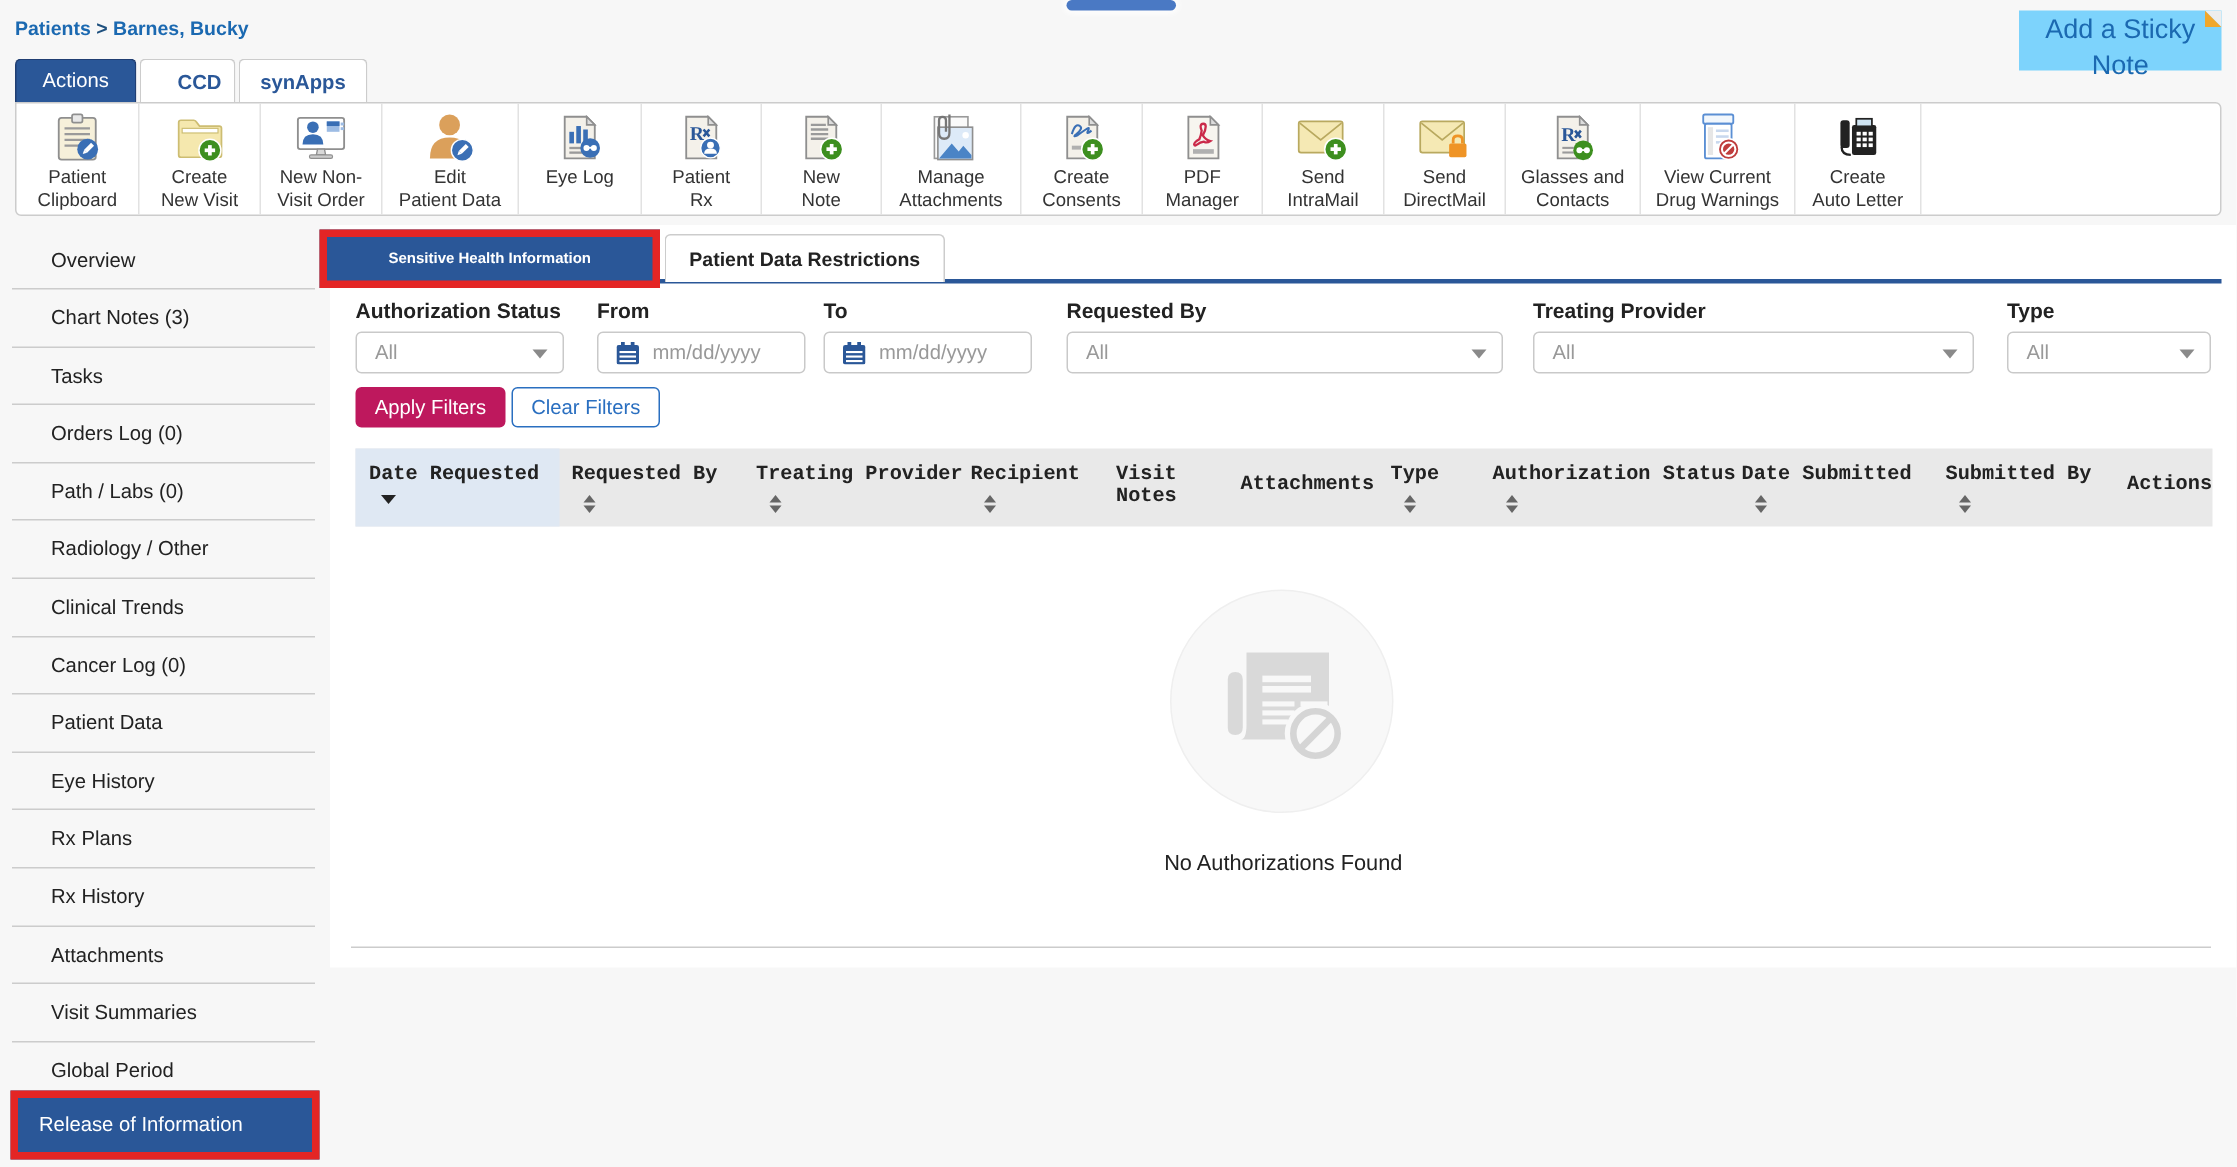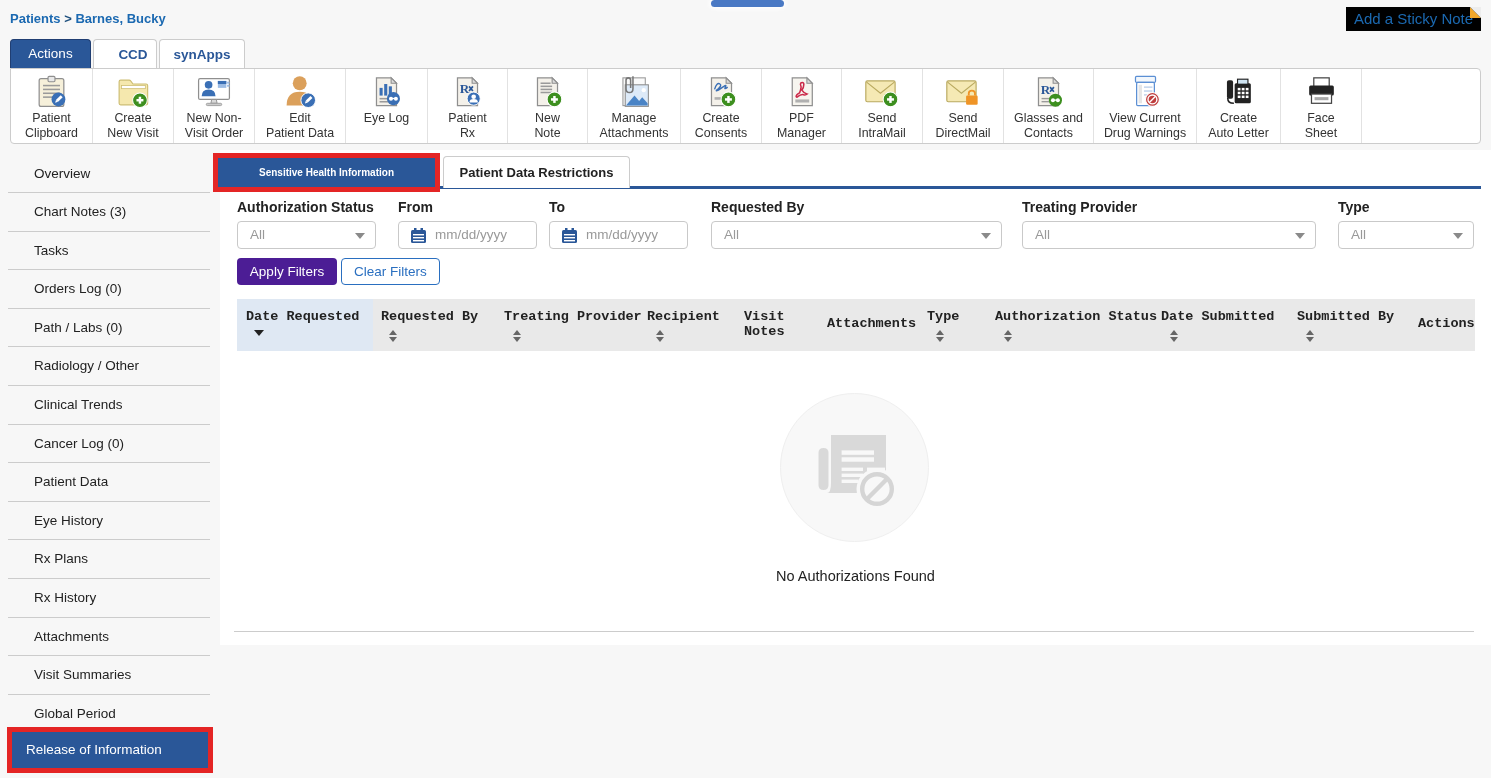--- a/index.html
+++ b/index.html
@@ -4,21 +4,21 @@
 <style>
 * { margin:0; padding:0; box-sizing:border-box; }
 html,body { width:1491px; height:778px; font-family:"Liberation Sans", sans-serif; background:#f7f7f7; overflow:hidden; }
 .abs { position:absolute; }
 #page { position:relative; width:1491px; height:778px; }
 
 
 #toppill { left:711px; top:0; width:73px; height:7px; background:#4a79c4; border-radius:5px; box-shadow:0 0 4px 2px rgba(255,255,255,0.9); }
 #crumb { left:10px; top:11px; font-size:13px; font-weight:bold; color:#1b69b1; }
 #crumb .sep { color:#1e507e; }
-#sticky { left:1346px; top:7px; width:135px; height:24px; background:#000000; color:#1b69b1; font-size:15px; line-height:24px; text-align:center; }
+#sticky { left:1346px; top:7px; width:135px; height:40px; background:#7dd3fc; color:#1b69b1; font-size:18px; line-height:24px; text-align:center; }
 
 
 .ttab { top:38.5px; height:29.5px; line-height:29.5px; text-align:center; font-size:13.5px; border-radius:4px 4px 0 0; }
 #tab-actions { left:10px; width:81px; background:#2a5798; color:#fff; border:1px solid #203e72; border-bottom:none; line-height:28px; }
 #tab-ccd { left:93px; width:64px; background:#fff; border:1px solid #ccc; border-bottom:none; color:#2a5798; font-weight:bold;padding-left:16px; }
 #tab-syn { left:159px; width:86px; background:#fff; border:1px solid #ccc; border-bottom:none; color:#2a5798; font-weight:bold; }
 
 
 #toolbar { left:10px; top:68px; width:1471px; height:76px; background:#fff; border:1px solid #ccc; border-radius:0 4px 4px 4px; display:flex; }
 .tcell { border-right:1px solid #e2e2e2; text-align:center; padding-top:6px; }
@@ -38,21 +38,21 @@
 #mtab-red .t { color:#fff; font-size:10px; font-weight:bold; text-align:center; line-height:29px; }
 #mtab2 { position:absolute; left:223px; top:6px; width:187px; height:32px; background:#fff; border:1px solid #ccc; border-bottom:none; border-radius:4px 4px 0 0; color:#222; font-size:13px; font-weight:bold; text-align:center; line-height:32px; }
 #mline { position:absolute; left:0; top:36px; width:1261px; height:2.5px; background:#2a5798; }
 
 .flabel { position:absolute; font-size:14px; font-weight:bold; color:#222; }
 .finput { position:absolute; height:28px; background:#fff; border:1px solid #c9c9c9; border-radius:4px; font-size:13.5px; color:#999; line-height:26px; }
 .finput .ph { padding-left:12px; }
 .caret { position:absolute; right:10px; top:11px; width:0; height:0; border-left:5px solid transparent; border-right:5px solid transparent; border-top:6px solid #8a8a8a; }
 .calic { position:absolute; left:12px; top:6px; }
 
-#btn-apply { position:absolute; left:17px; top:108px; width:100px; height:27px; background:#4c1d95; color:#fff; font-size:13.5px; text-align:center; line-height:27px; border-radius:4px; }
+#btn-apply { position:absolute; left:17px; top:108px; width:100px; height:27px; background:#be185d; color:#fff; font-size:13.5px; text-align:center; line-height:27px; border-radius:4px; }
 #btn-clear { position:absolute; left:121px; top:108px; width:99px; height:27px; background:#fff; color:#2a6fc0; border:1px solid #2a6fc0; font-size:13.5px; text-align:center; line-height:25px; border-radius:4px; }
 
 
 #thead { position:absolute; left:17px; top:149px; width:1238px; height:52px; background:#e9e9e9; }
 #thead .c1 { position:absolute; left:0; top:0; width:136px; height:52px; background:#dfe8f3; }
 .th { position:absolute; font-size:13.5px; font-weight:bold; color:#222; top:10px;font-family:Liberation Mono, monospace; }
 .sort { position:absolute; top:31px; width:9px; }
 .sort .up { width:0;height:0;border-left:4.5px solid transparent;border-right:4.5px solid transparent;border-bottom:5.5px solid #666; margin-bottom:2px;}
 .sort .dn { width:0;height:0;border-left:4.5px solid transparent;border-right:4.5px solid transparent;border-top:5.5px solid #666;}
 .sort .dnb { width:0;height:0;border-left:5px solid transparent;border-right:5px solid transparent;border-top:6px solid #222;}
@@ -297,31 +297,20 @@
         <rect x="23" y="23" width="3.6" height="3.2"></rect>
               <rect x="28.2" y="23" width="3.6" height="3.2"></rect>
               <rect x="33.4" y="23" width="3.6" height="3.2"></rect>
         <rect x="23" y="28" width="3.6" height="3.2"></rect>
               <rect x="28.2" y="28" width="3.6" height="3.2"></rect>
               <rect x="33.4" y="28" width="3.6" height="3.2"></rect>
             </g>
       </svg>
         </div>
         <div class="tcap">Create<br>Auto Letter</div>
-      </div>
-    <div class="tcell" style="width:81px;">
-        <div class="ticon">
-      <svg width="37" height="37" viewBox="0 0 48 48">
-        <rect x="14" y="5" width="20" height="12" fill="#fff" stroke="#444" stroke-width="1.6"></rect>
-        <rect x="8" y="15" width="32" height="13" rx="2" fill="#222"></rect>
-        <rect x="11" y="26" width="26" height="12" fill="#fff" stroke="#444" stroke-width="1.6"></rect>
-        <rect x="15" y="30" width="18" height="4" fill="#aaa"></rect>
-      </svg>
-        </div>
-        <div class="tcap">Face<br>Sheet</div>
       </div>
   </div>
 
   <div id="sidebar" class="abs">
     <div class="sitem">Overview</div>
     <div class="sitem">Chart Notes (3)</div>
     <div class="sitem">Tasks</div>
     <div class="sitem">Orders Log (0)</div>
     <div class="sitem">Path / Labs (0)</div>
     <div class="sitem">Radiology / Other</div>

